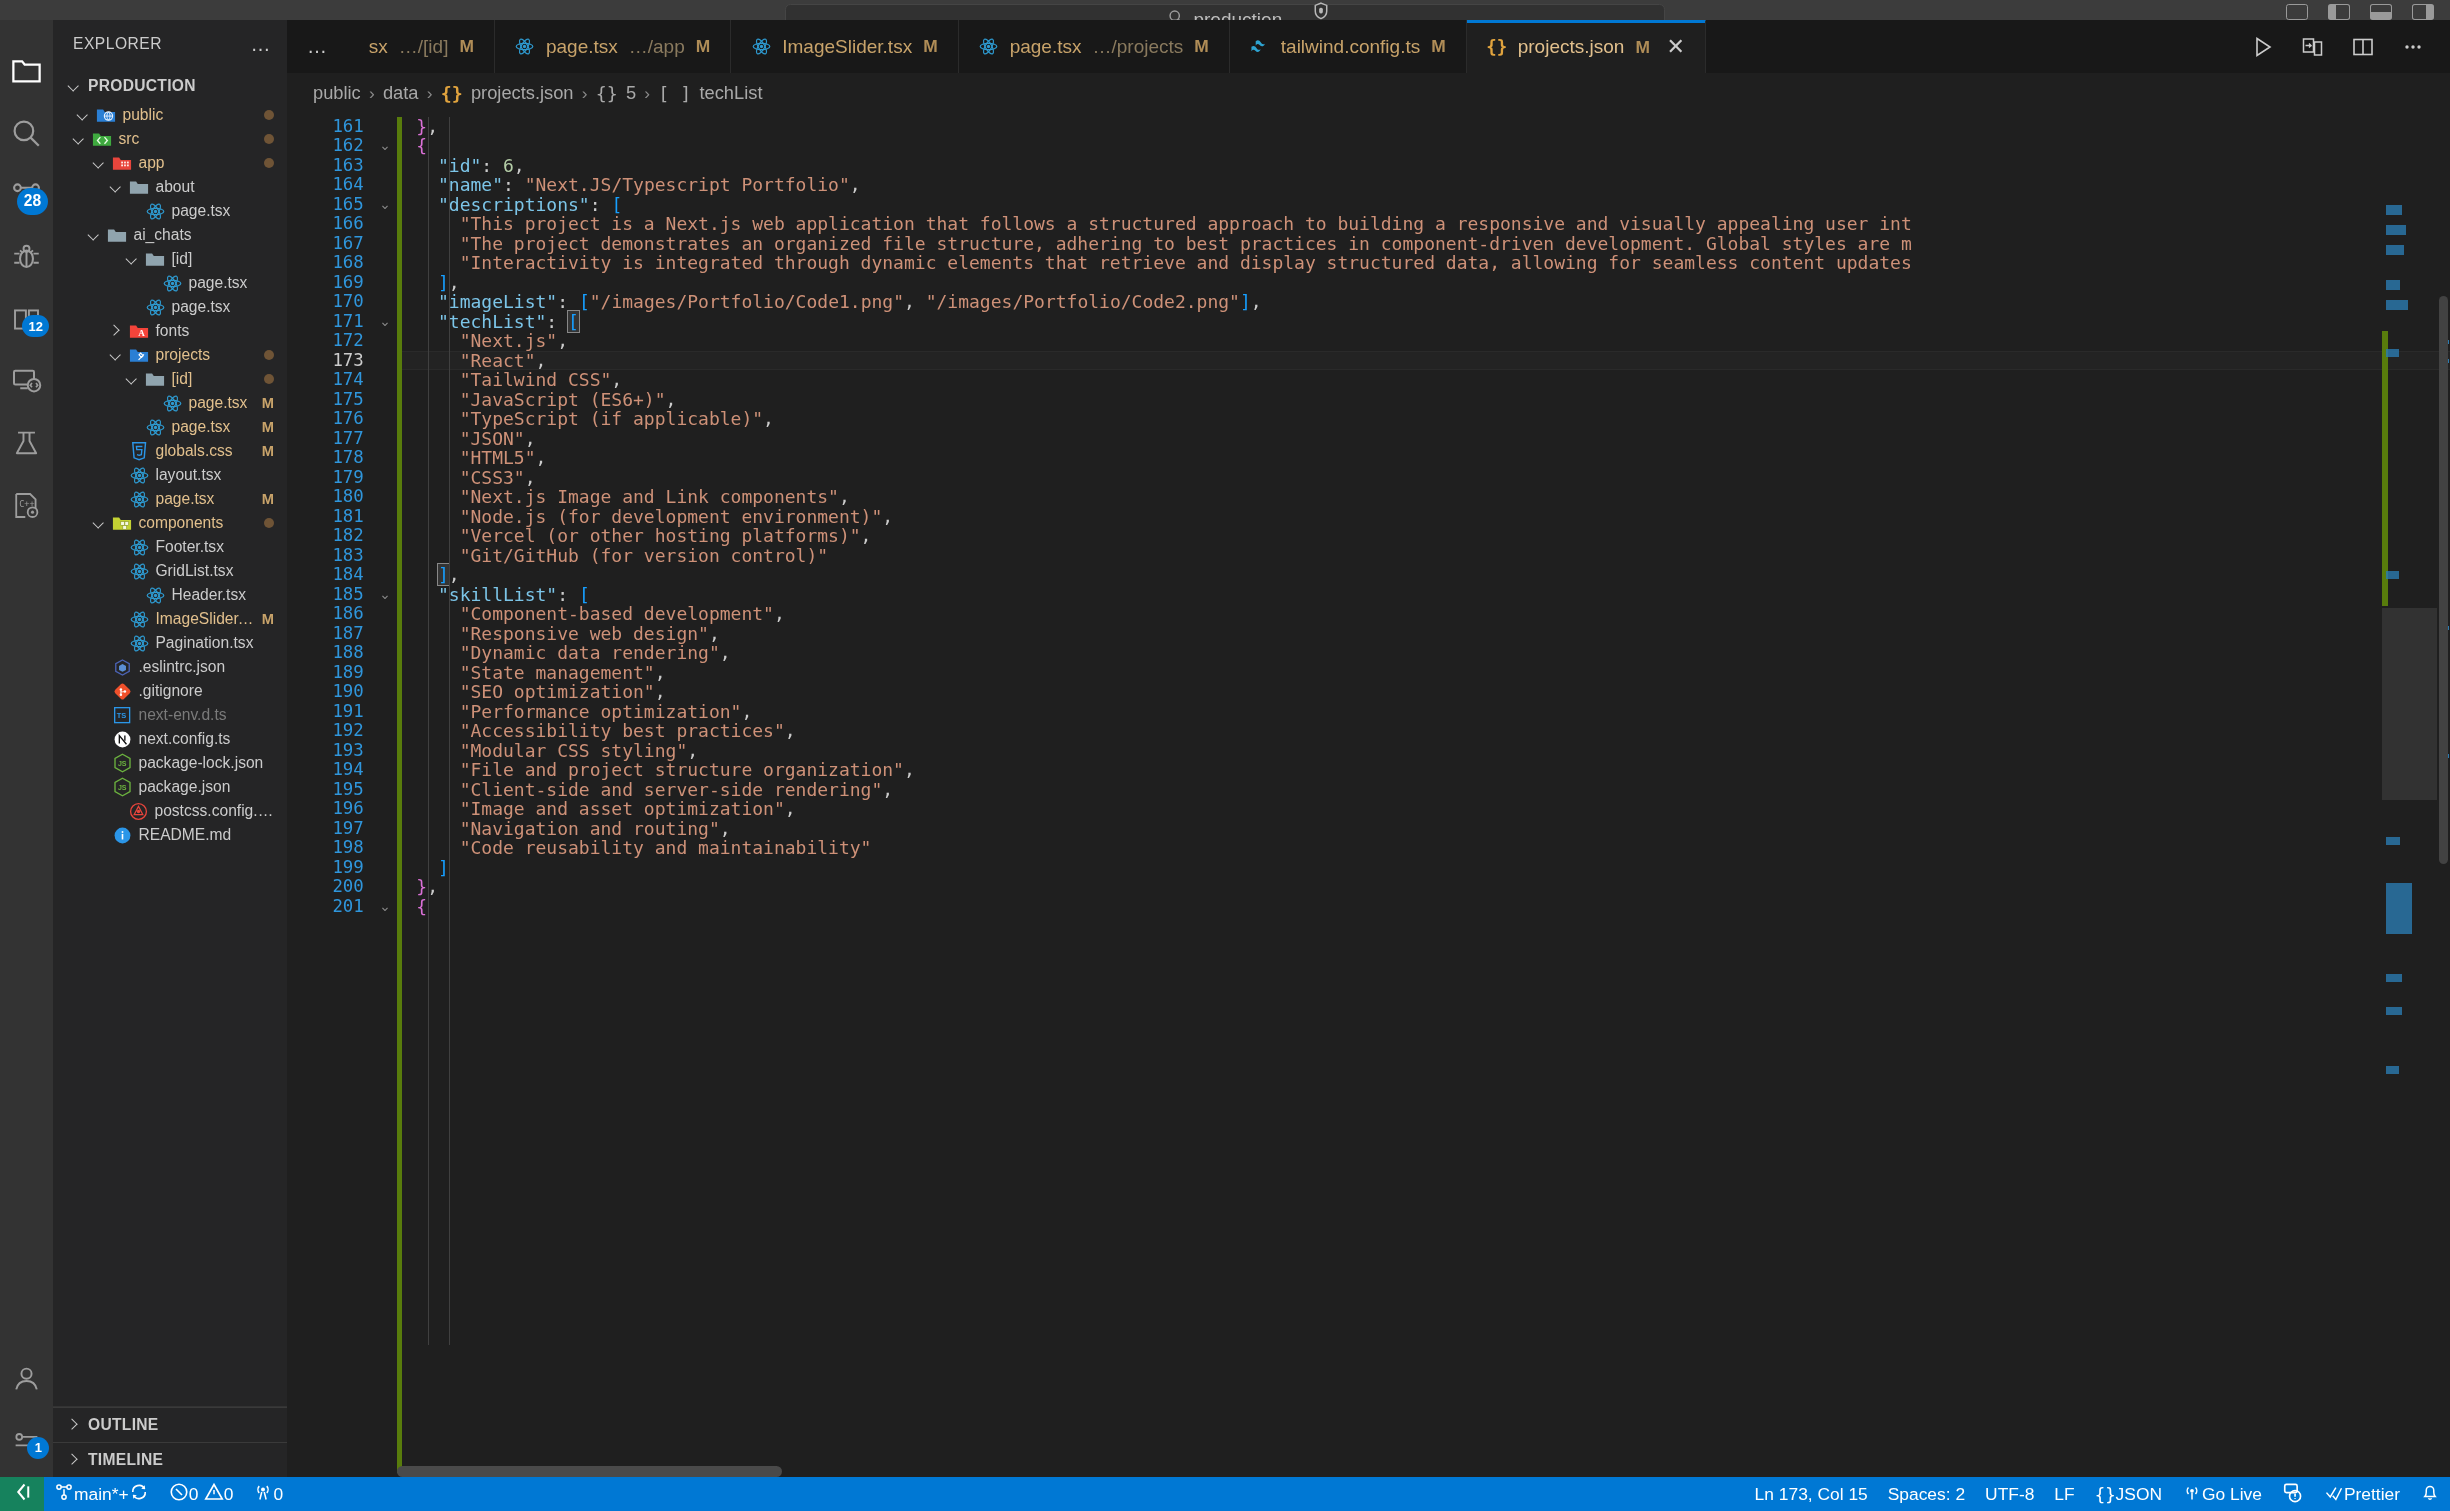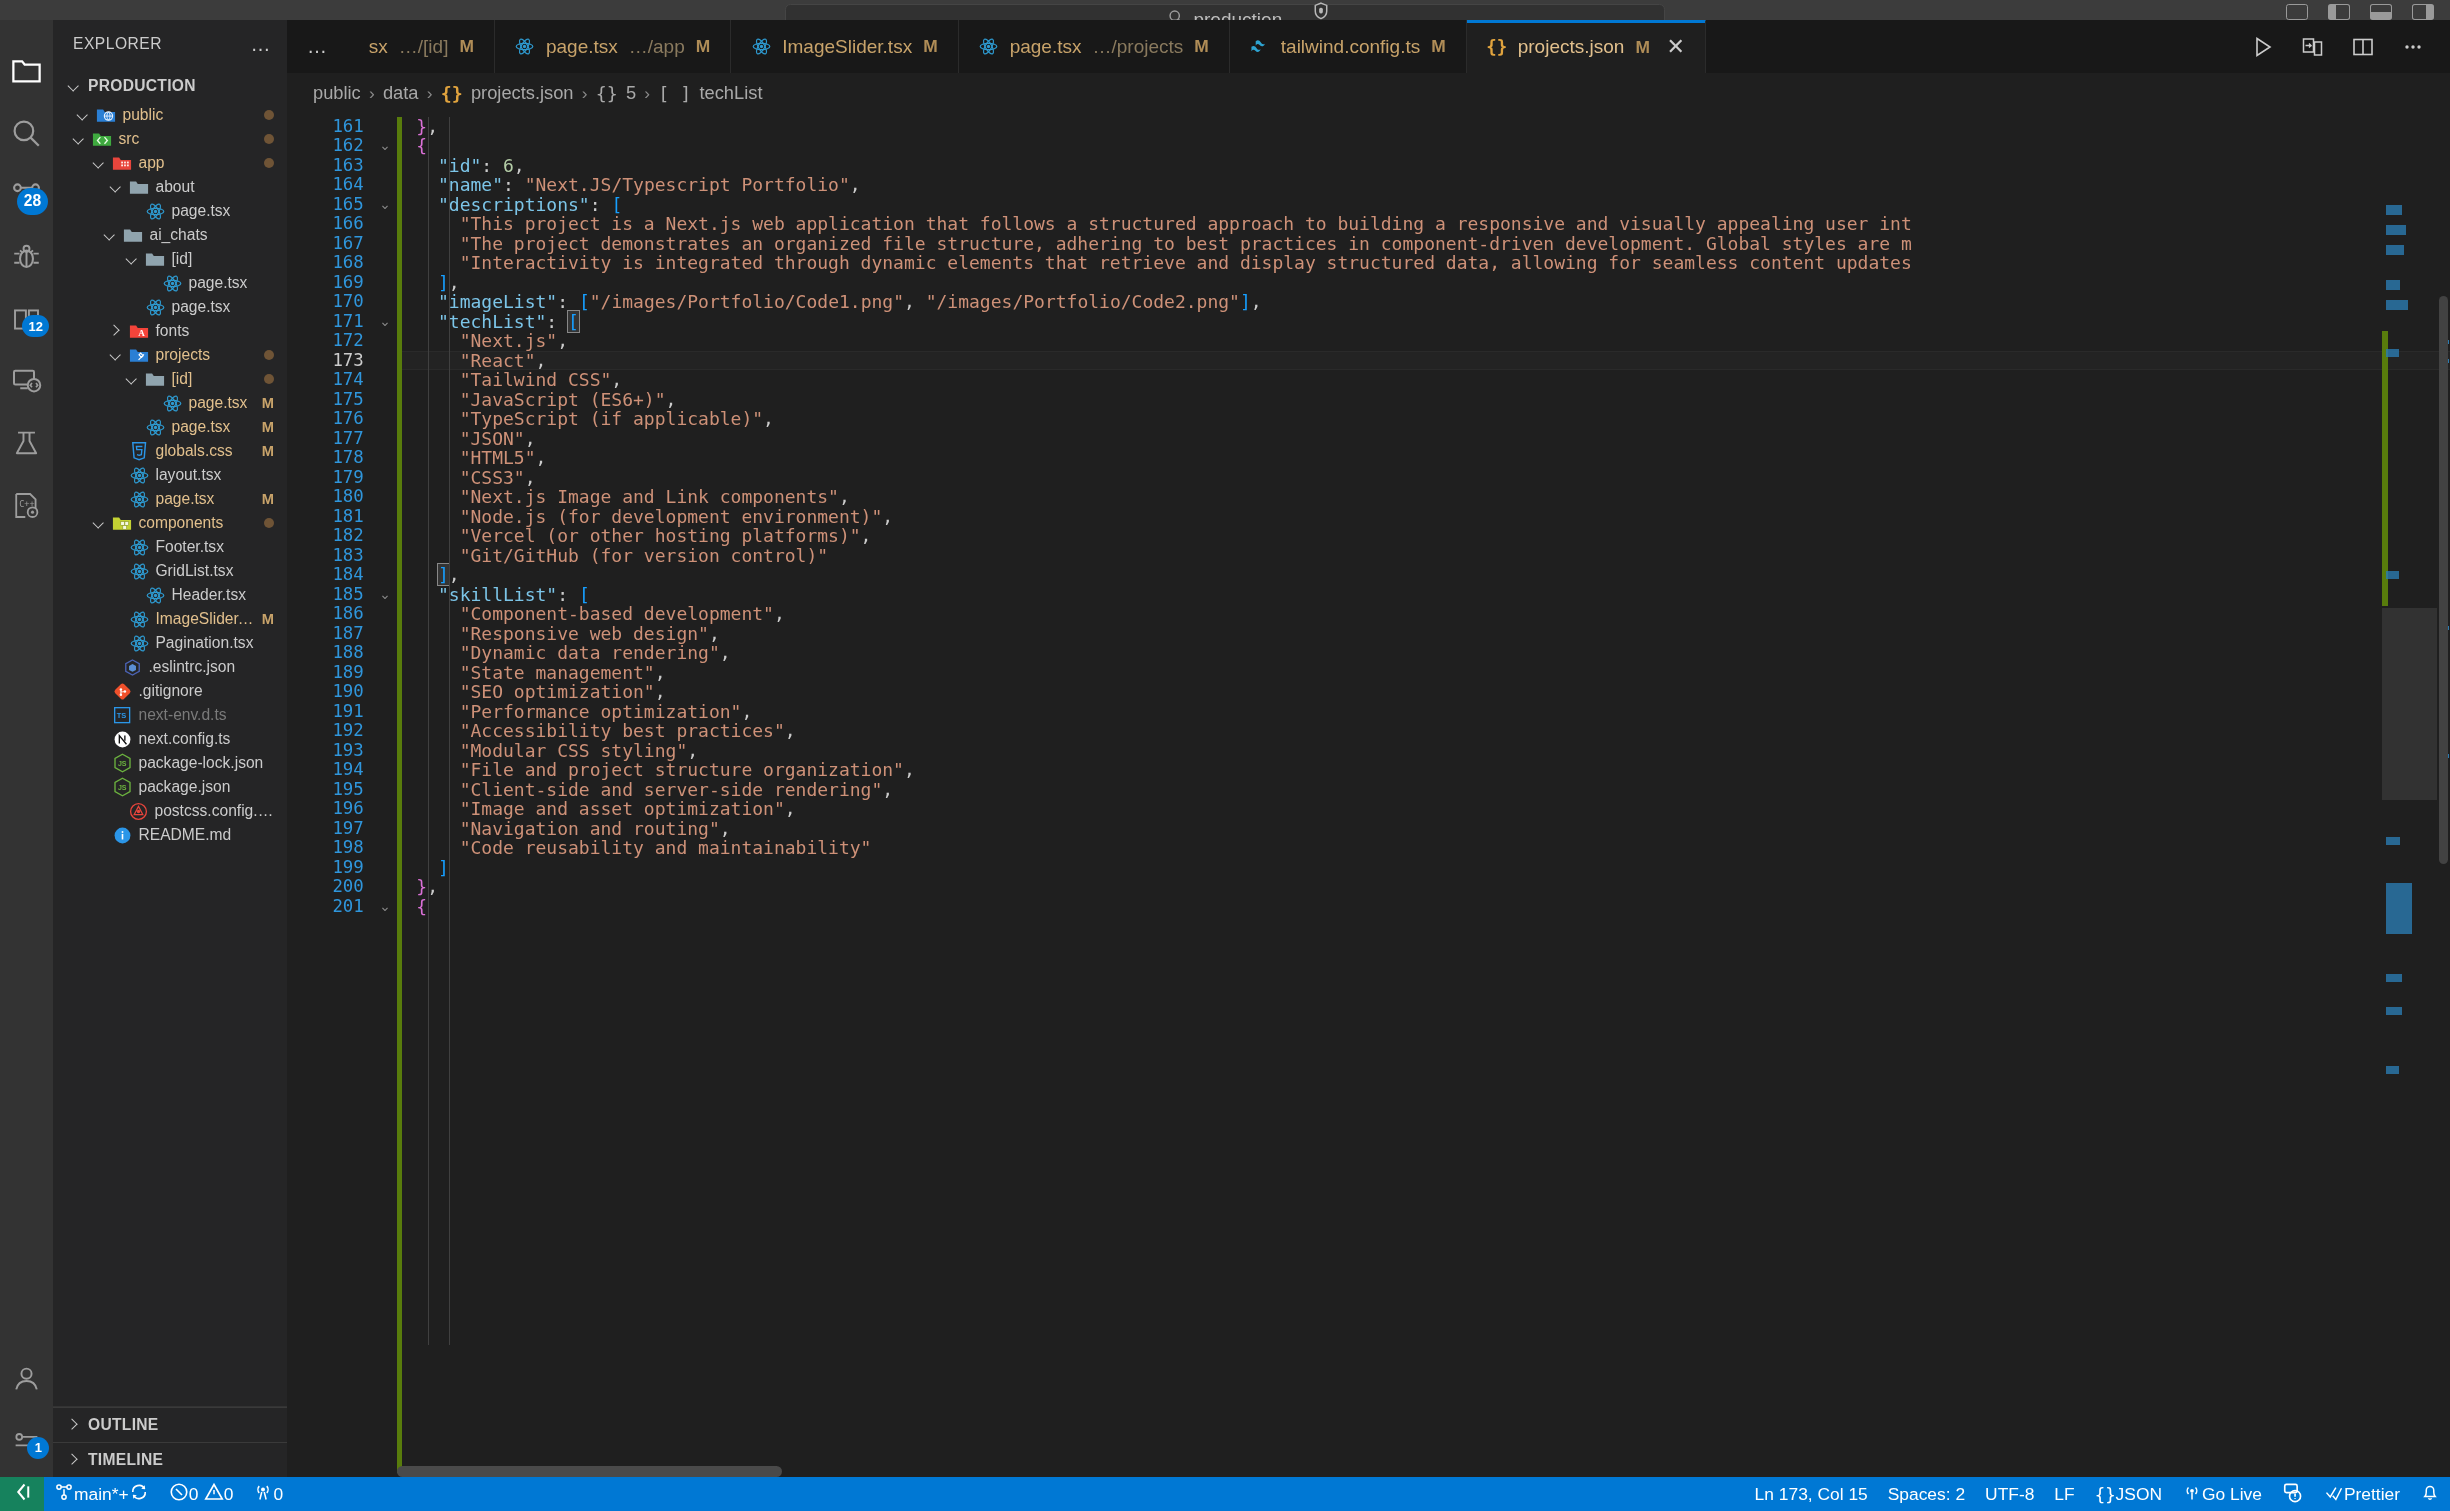--- a/index.html
+++ b/index.html
@@ -348,21 +348,21 @@
             <span class="ico">
               <svg width="19" height="19" viewBox="0 0 24 24">
                 <ellipse cx="12" cy="12" rx="10.5" ry="4" fill="none" stroke="#2e9ad0" stroke-width="1.5"></ellipse>
                 <ellipse cx="12" cy="12" rx="10.5" ry="4" fill="none" stroke="#2e9ad0" stroke-width="1.5" transform="rotate(60 12 12)"></ellipse>
                 <ellipse cx="12" cy="12" rx="10.5" ry="4" fill="none" stroke="#2e9ad0" stroke-width="1.5" transform="rotate(120 12 12)"></ellipse>
                 <circle cx="12" cy="12" r="2.1" fill="#2e9ad0"></circle>
               </svg>
             </span>
             <span class="lbl">page.tsx</span>
           </div>
-          <div class="row" style="padding-left: 49px;">
+          <div class="row" style="padding-left: 33px;">
             <span class="chev"></span>
             <span class="ico">
               <svg width="20" height="16.5" viewBox="0 0 24 20">
                 <path d="M1 18 V3 H8.5 L10.5 6 H23 V18 Z" fill="#90a4ae"></path>
               </svg>
             </span>
             <span class="lbl">ai_chats</span>
           </div>
           <div class="row" style="padding-left: 71px;">
             <span class="chev"></span>
@@ -559,21 +559,21 @@
             <span class="ico">
               <svg width="19" height="19" viewBox="0 0 24 24">
                 <ellipse cx="12" cy="12" rx="10.5" ry="4" fill="none" stroke="#2e9ad0" stroke-width="1.5"></ellipse>
                 <ellipse cx="12" cy="12" rx="10.5" ry="4" fill="none" stroke="#2e9ad0" stroke-width="1.5" transform="rotate(60 12 12)"></ellipse>
                 <ellipse cx="12" cy="12" rx="10.5" ry="4" fill="none" stroke="#2e9ad0" stroke-width="1.5" transform="rotate(120 12 12)"></ellipse>
                 <circle cx="12" cy="12" r="2.1" fill="#2e9ad0"></circle>
               </svg>
             </span>
             <span class="lbl">Pagination.tsx</span>
           </div>
-          <div class="row" style="padding-left: 48px;">
+          <div class="row" style="padding-left: 38px;">
             <span class="chev" style="visibility: hidden;"></span>
             <span class="ico">
               <svg width="19" height="19" viewBox="0 0 24 24">
                 <path d="M12 2.5 L20.5 7.2 V16.8 L12 21.5 L3.5 16.8 V7.2 Z" fill="none" stroke="#4b63b5" stroke-width="1.7"></path>
                 <path d="M12 7.5 L16.4 10 V15 L12 17.5 L7.6 15 V10 Z" fill="#5b8ed4"></path>
               </svg>
             </span>
             <span class="lbl">.eslintrc.json</span>
           </div>
           <div class="row" style="padding-left: 38px;">

